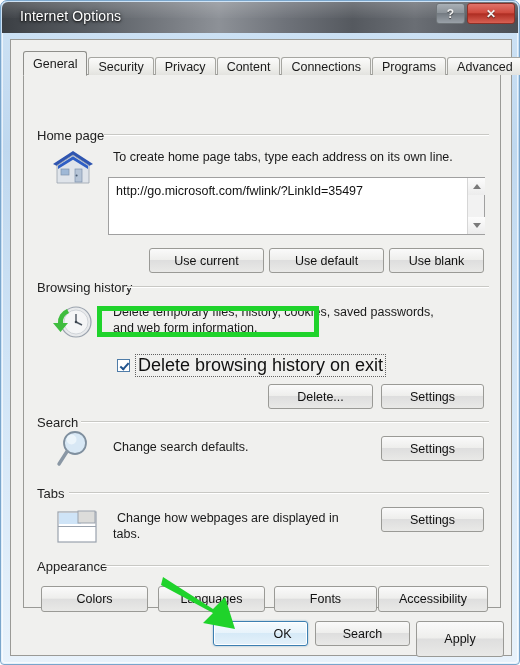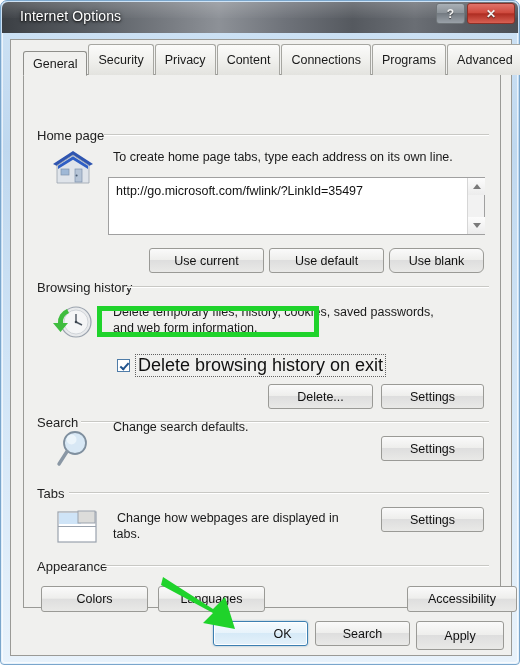--- a/index.html
+++ b/index.html
@@ -98,21 +98,21 @@
   
   .tabstrip {
     position: absolute;
     left: 12px; top: 11px;
     width: 478px; height: 24px;
     display: flex;
     align-items: flex-end;
     z-index: 5;
   }
   .tab {
-    height: 31px;
+    height: 18px;
     margin-right: 1px;
     padding: 0 9px;
     box-sizing: border-box;
     display: flex; align-items: center;
     font-size: 12.5px;
     color: #1a1a1a;
     background: linear-gradient(to bottom, #fbfbfa 0%, #efefec 55%, #e3e3df 100%);
     border: 1px solid #a6a6a1;
     border-bottom: none;
     border-radius: 3px 3px 0 0;
@@ -324,21 +324,21 @@
           </div>
       </div>
     </div>
 
     <div class="btn" style="left:138px; top:208px; width:115px; height:25px;">
         <span>Use current</span>
       </div>
     <div class="btn" style="left:258px; top:208px; width:115px; height:25px;">
         <span>Use default</span>
       </div>
-    <div class="btn" style="left:378px; top:208px; width:95px; height:25px;border-radius:6px;">
+    <div class="btn" style="left:378px; top:208px; width:95px; height:25px;">
         <span>Use blank</span>
       </div>
 
     <div class="group-label" style="left:26px; top:240px;">Browsing history</div>
     <div class="group-rule" style="left:114px; top:246px; width:364px;"></div>
 
     <svg class="icon" style="left:40px; top:261px;" width="44" height="42" viewBox="0 0 44 42">
       <circle cx="25" cy="21" r="15" fill="#e8eaec" stroke="#9aa2ad" stroke-width="1.2"></circle>
       <circle cx="25" cy="21" r="12" fill="#f4f5f6" stroke="#c2c7cd" stroke-width="0.7"></circle>
       <line x1="25" y1="21" x2="25" y2="13" stroke="#4b5560" stroke-width="1.4"></line>
@@ -364,21 +364,21 @@
 
     <div class="group-label" style="left:26px; top:375px;text-align:center;">Search</div>
     <div class="group-rule" style="left:70px; top:381px; width:408px;"></div>
 
     <svg class="icon" style="left:44px; top:388px;" width="40" height="42" viewBox="0 0 40 42">
       <circle cx="20" cy="15" r="11" fill="#d8e8f5" stroke="#7f8f9e" stroke-width="1.8"></circle>
       <circle cx="16.5" cy="11.5" r="5" fill="#f0f7fc" opacity="0.85"></circle>
       <line x1="12" y1="23.5" x2="4" y2="36" stroke="#8a97a4" stroke-width="3.4" stroke-linecap="round"></line>
     </svg>
 
-    <div class="desc" style="left:102px; top:380px;">Change search defaults.</div>
+    <div class="desc" style="left:102px; top:400px;">Change search defaults.</div>
     <div class="btn" style="left:370px; top:396px; width:103px; height:25px;">
         <span>Settings</span>
       </div>
 
     <div class="group-label" style="left:26px; top:446px;">Tabs</div>
     <div class="group-rule" style="left:58px; top:452px; width:420px;"></div>
 
     <svg class="icon" style="left:45px; top:468px;" width="44" height="42" viewBox="0 0 44 42">
       <rect x="2" y="4" width="38" height="30" fill="#ffffff" stroke="#9aa2ad" stroke-width="1.2"></rect>
       <rect x="3" y="5" width="22" height="11" fill="#cfe4f7"></rect>
@@ -394,33 +394,36 @@
 
     <div class="group-label" style="left:26px; top:519px;">Appearance</div>
     <div class="group-rule" style="left:91px; top:525px; width:387px;"></div>
 
     <div class="btn" style="left:30px; top:546px; width:107px; height:26px;">
         <span>Colors</span>
       </div>
     <div class="btn" style="left:147px; top:546px; width:107px; height:26px;">
         <span>Languages</span>
       </div>
-    <div class="btn" style="left:396px; top:546px; width:110px; height:26px;">
+    <div class="btn" style="left:263px; top:546px; width:103px; height:26px;">
+        <span>Fonts</span>
+      </div>
+    <div class="btn" style="left:367px; top:546px; width:110px; height:26px;">
         <span>Accessibility</span>
       </div>
 
   </div>
 
   <div class="btn focused" style="left:212px; top:620px; width:95px; height:25px;">
       <span>OK</span>
     </div>
   <div class="btn" style="left:314px; top:620px; width:95px; height:25px;">
       <span>Search</span>
     </div>
-  <div class="btn" style="left:415px; top:620px; width:88px; height:29px;">
+  <div class="btn" style="left:415px; top:620px; width:88px; height:36px;">
       <span>Apply</span>
     </div>
 
   <div class="hilite"></div>
 
   <svg class="arrowsvg" viewBox="0 0 120 68">
     <path d="M12 4 L62 36 L74 24 L84 56 L52 50 L62 40 L10 12 Z" fill="#1fd32b"></path>
   </svg>
 
 </div>

